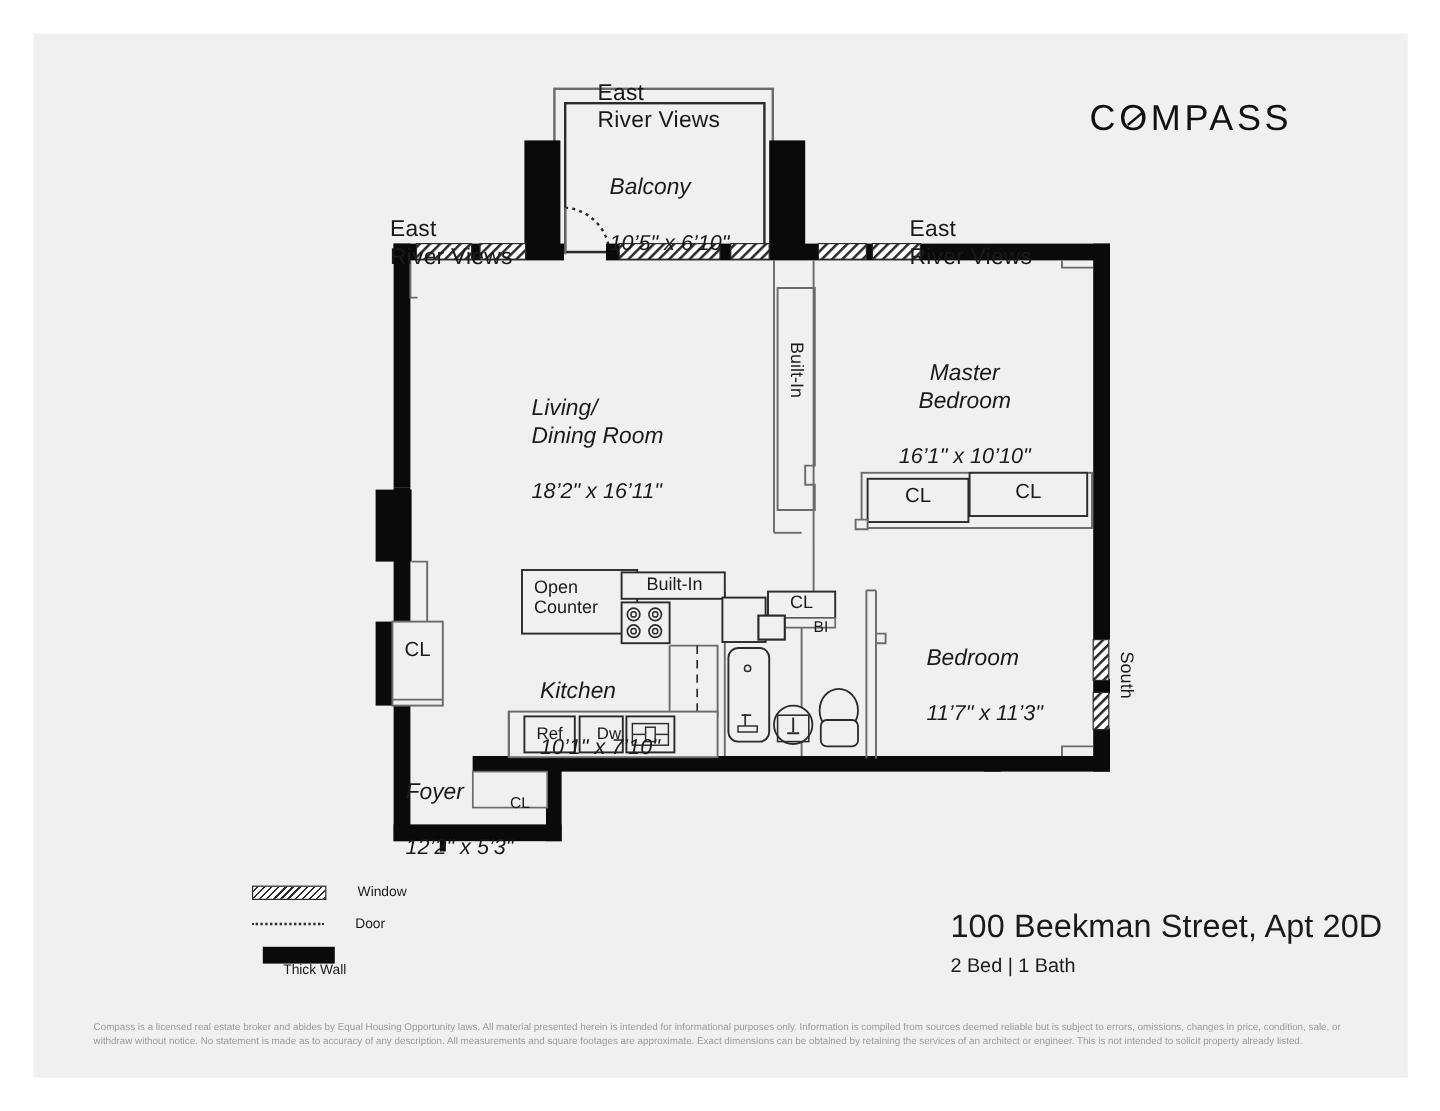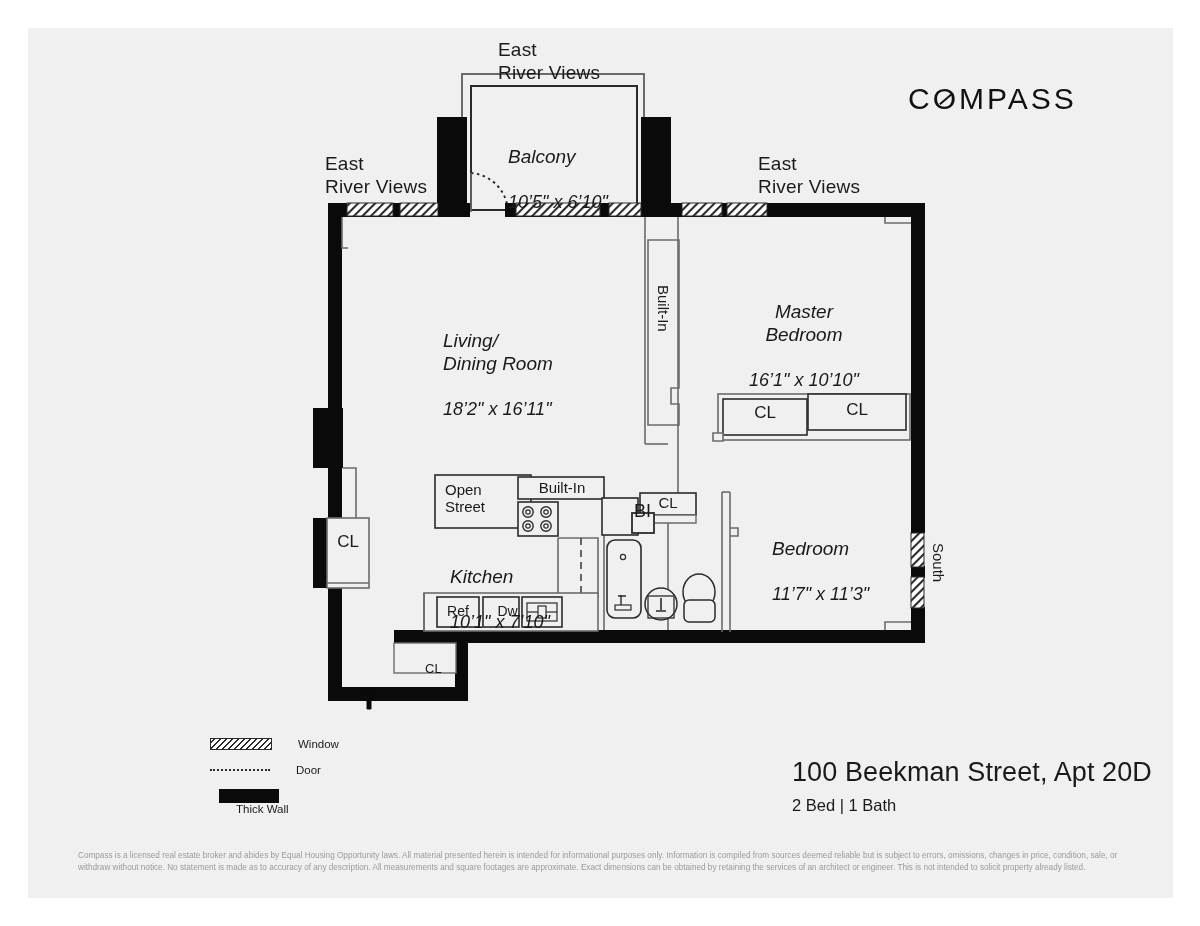--- a/index.html
+++ b/index.html
@@ -49,20 +49,21 @@
     transform: translate(-50%, -50%) rotate(-40deg);
   }
   .planlabel {
     position: absolute;
     color: #1a1a1a;
     font-size: 19px;
     line-height: 23px;
     letter-spacing: 0.2px;
     white-space: pre-line;
     text-align: center;
+    margin-top: 28px;
   }
   .roomname {
     position: absolute;
     color: #1a1a1a;
     font-size: 19px;
     line-height: 23px;
     white-space: pre-line;
     font-style: italic;
   }
   .dims {
@@ -354,39 +355,43 @@
   <div class="roomname" style="left:772px; top:514px; text-align:left;">
     <div>Bedroom</div>
     <div class="dims">11’7" x 11’3"</div>
   </div>
 
   <div class="roomname" style="left:450px; top:542px; text-align:left;">
     <div>Kitchen</div>
     <div class="dims">10’1" x 7’10"</div>
   </div>
 
+  <div class="roomname" style="left:338px; top:626px; text-align:left;">
+    <div>Foyer</div>
+    <div class="dims">12’2" x 5’3"</div>
+  </div>
 
   <div class="vert-lbl" style="left:655px; top:285px; font-size:15px;">Built-In</div>
 
   <div class="small-lbl" style="left:530px; top:479px; width:64px; text-align:center;">Built-In</div>
 
   <div class="small-lbl" style="left:445px; top:481px; width:76px; text-align:left; white-space:pre-line;">Open
-Street</div>
+Counter</div>
 
   <div class="small-lbl" style="left:723px; top:404px; width:84px; text-align:center; font-size:17px;">CL</div>
 
   <div class="small-lbl" style="left:808px; top:401px; width:98px; text-align:center; font-size:17px;">CL</div>
 
   <div class="small-lbl" style="left:640px; top:494px; width:56px; text-align:center; font-size:15px;">CL</div>
 
   <div class="small-lbl" style="left:327px; top:533px; width:42px; text-align:center; font-size:17px;">CL</div>
 
   <div class="tiny-lbl" style="left:425px; top:661px;">CL</div>
 
-  <div class="tiny-lbl" style="left:634px; top:504px; font-size:18px;">BI</div>
+  <div class="tiny-lbl" style="left:634px; top:515px; font-size:13px;padding-left:44px;">BI</div>
 
   <div class="tiny-lbl" style="left:437px; top:604px; width:42px; text-align:center; font-size:14px;">Ref</div>
 
   <div class="tiny-lbl" style="left:483px; top:604px; width:49px; text-align:center; font-size:14px;">Dw</div>
 
   <div class="legend-row" style="left:210px; top:738px;">
     <div class="legend-swatch sw-window"></div>
     <div class="legend-text">Window</div>
   </div>
   <div class="legend-row" style="left:210px; top:764px;">

